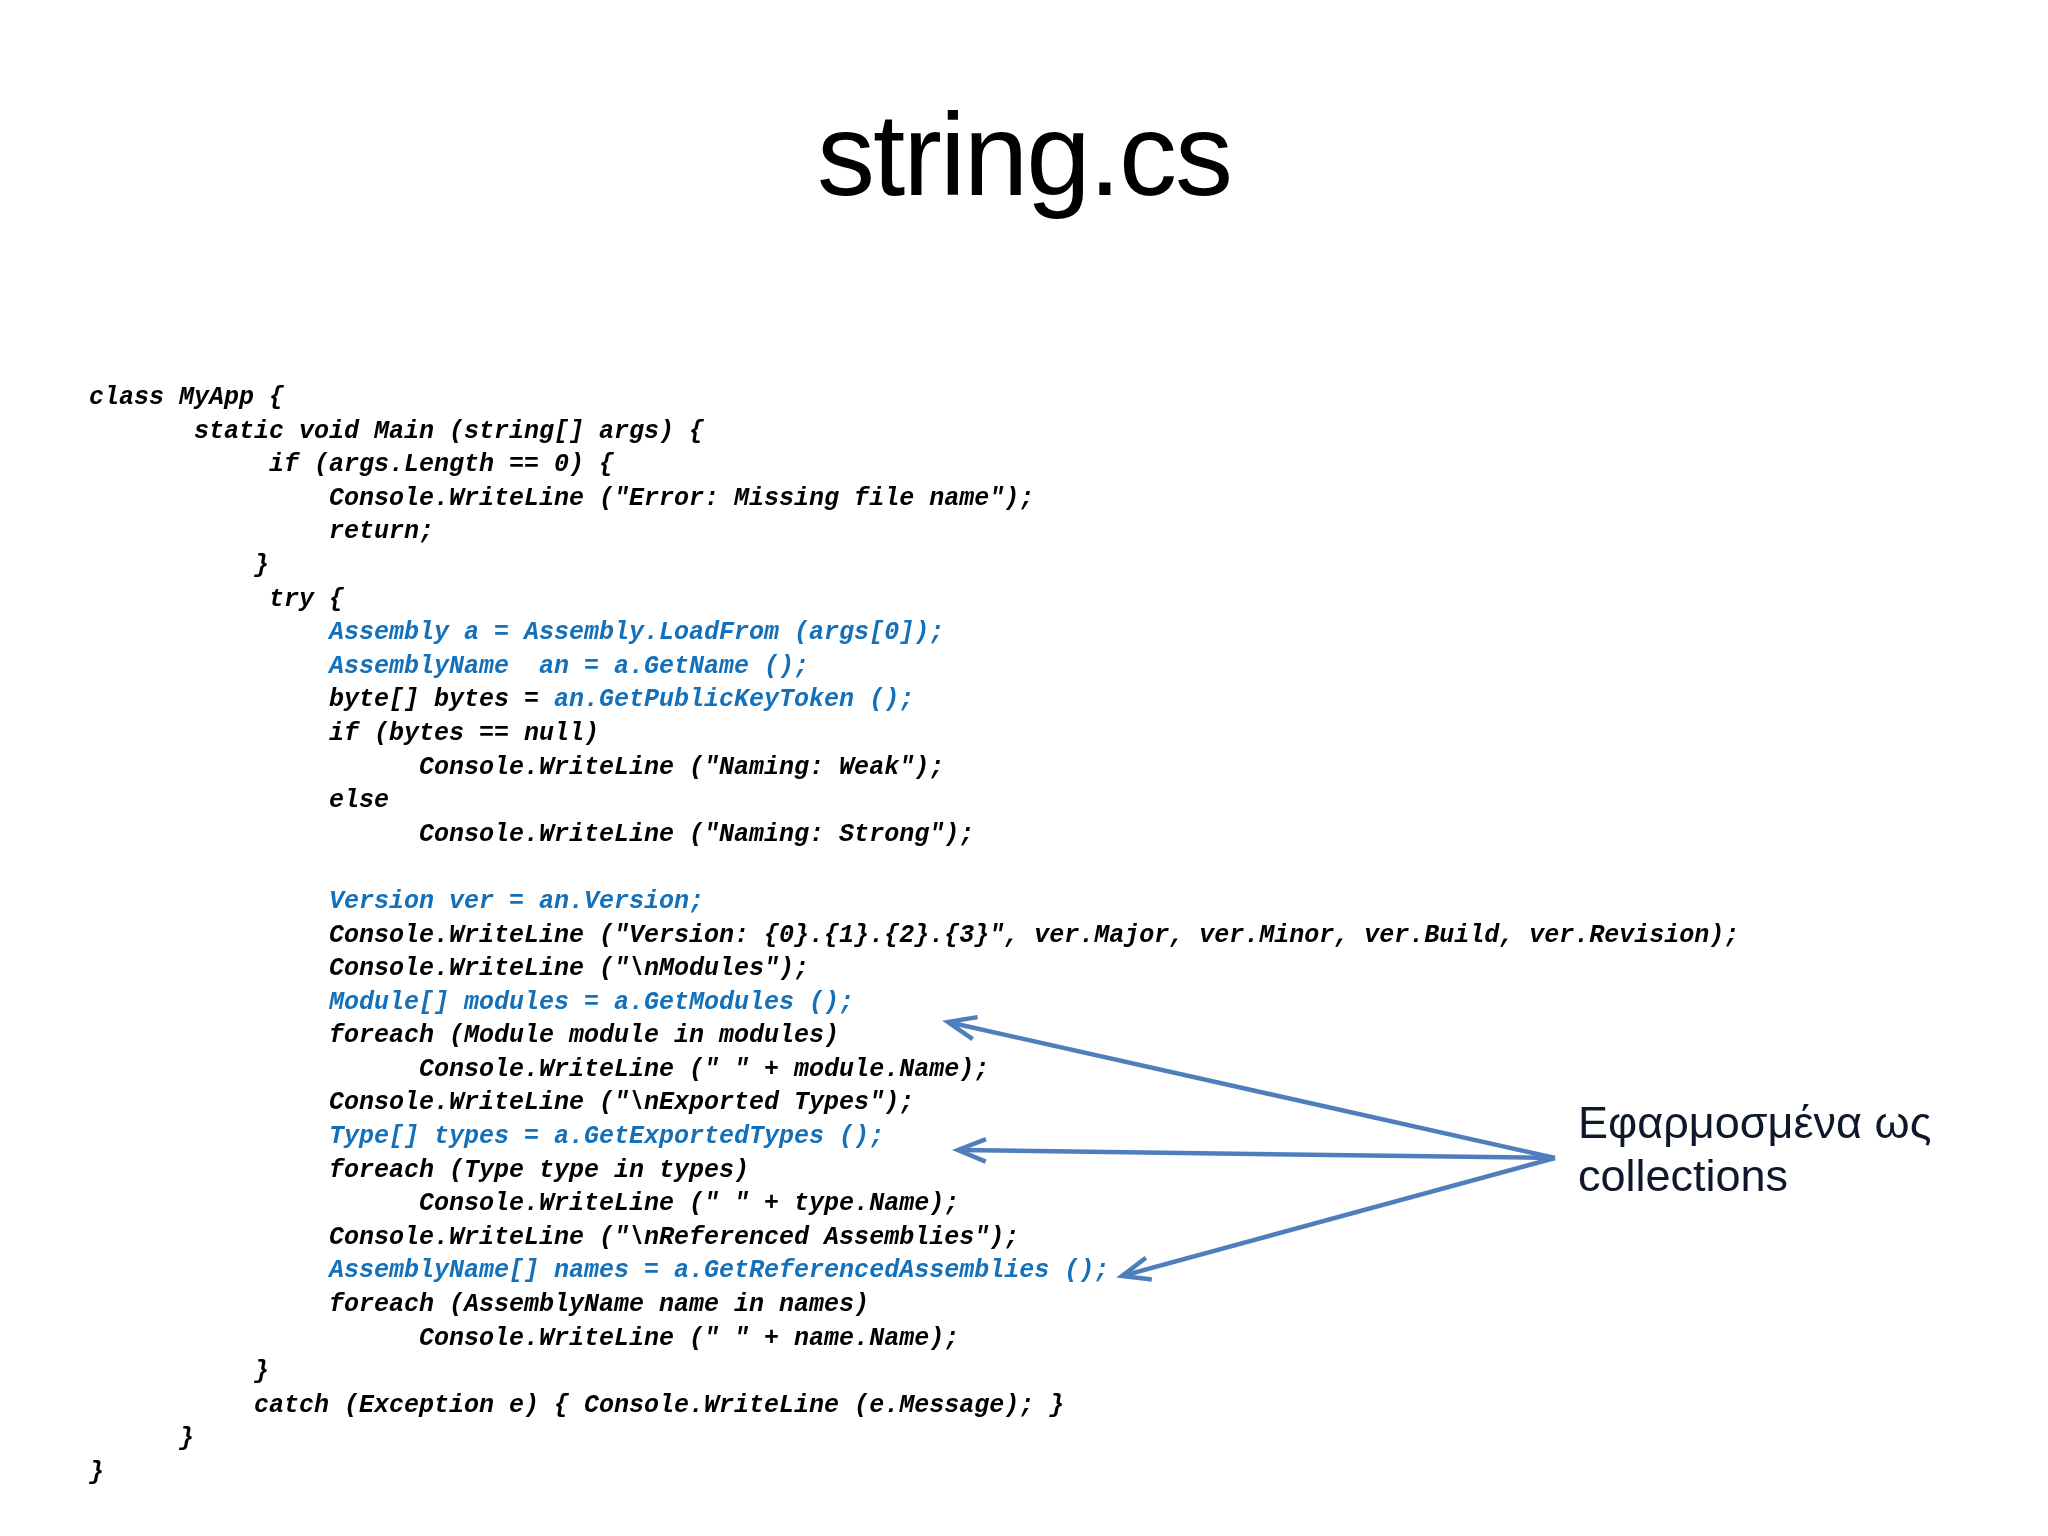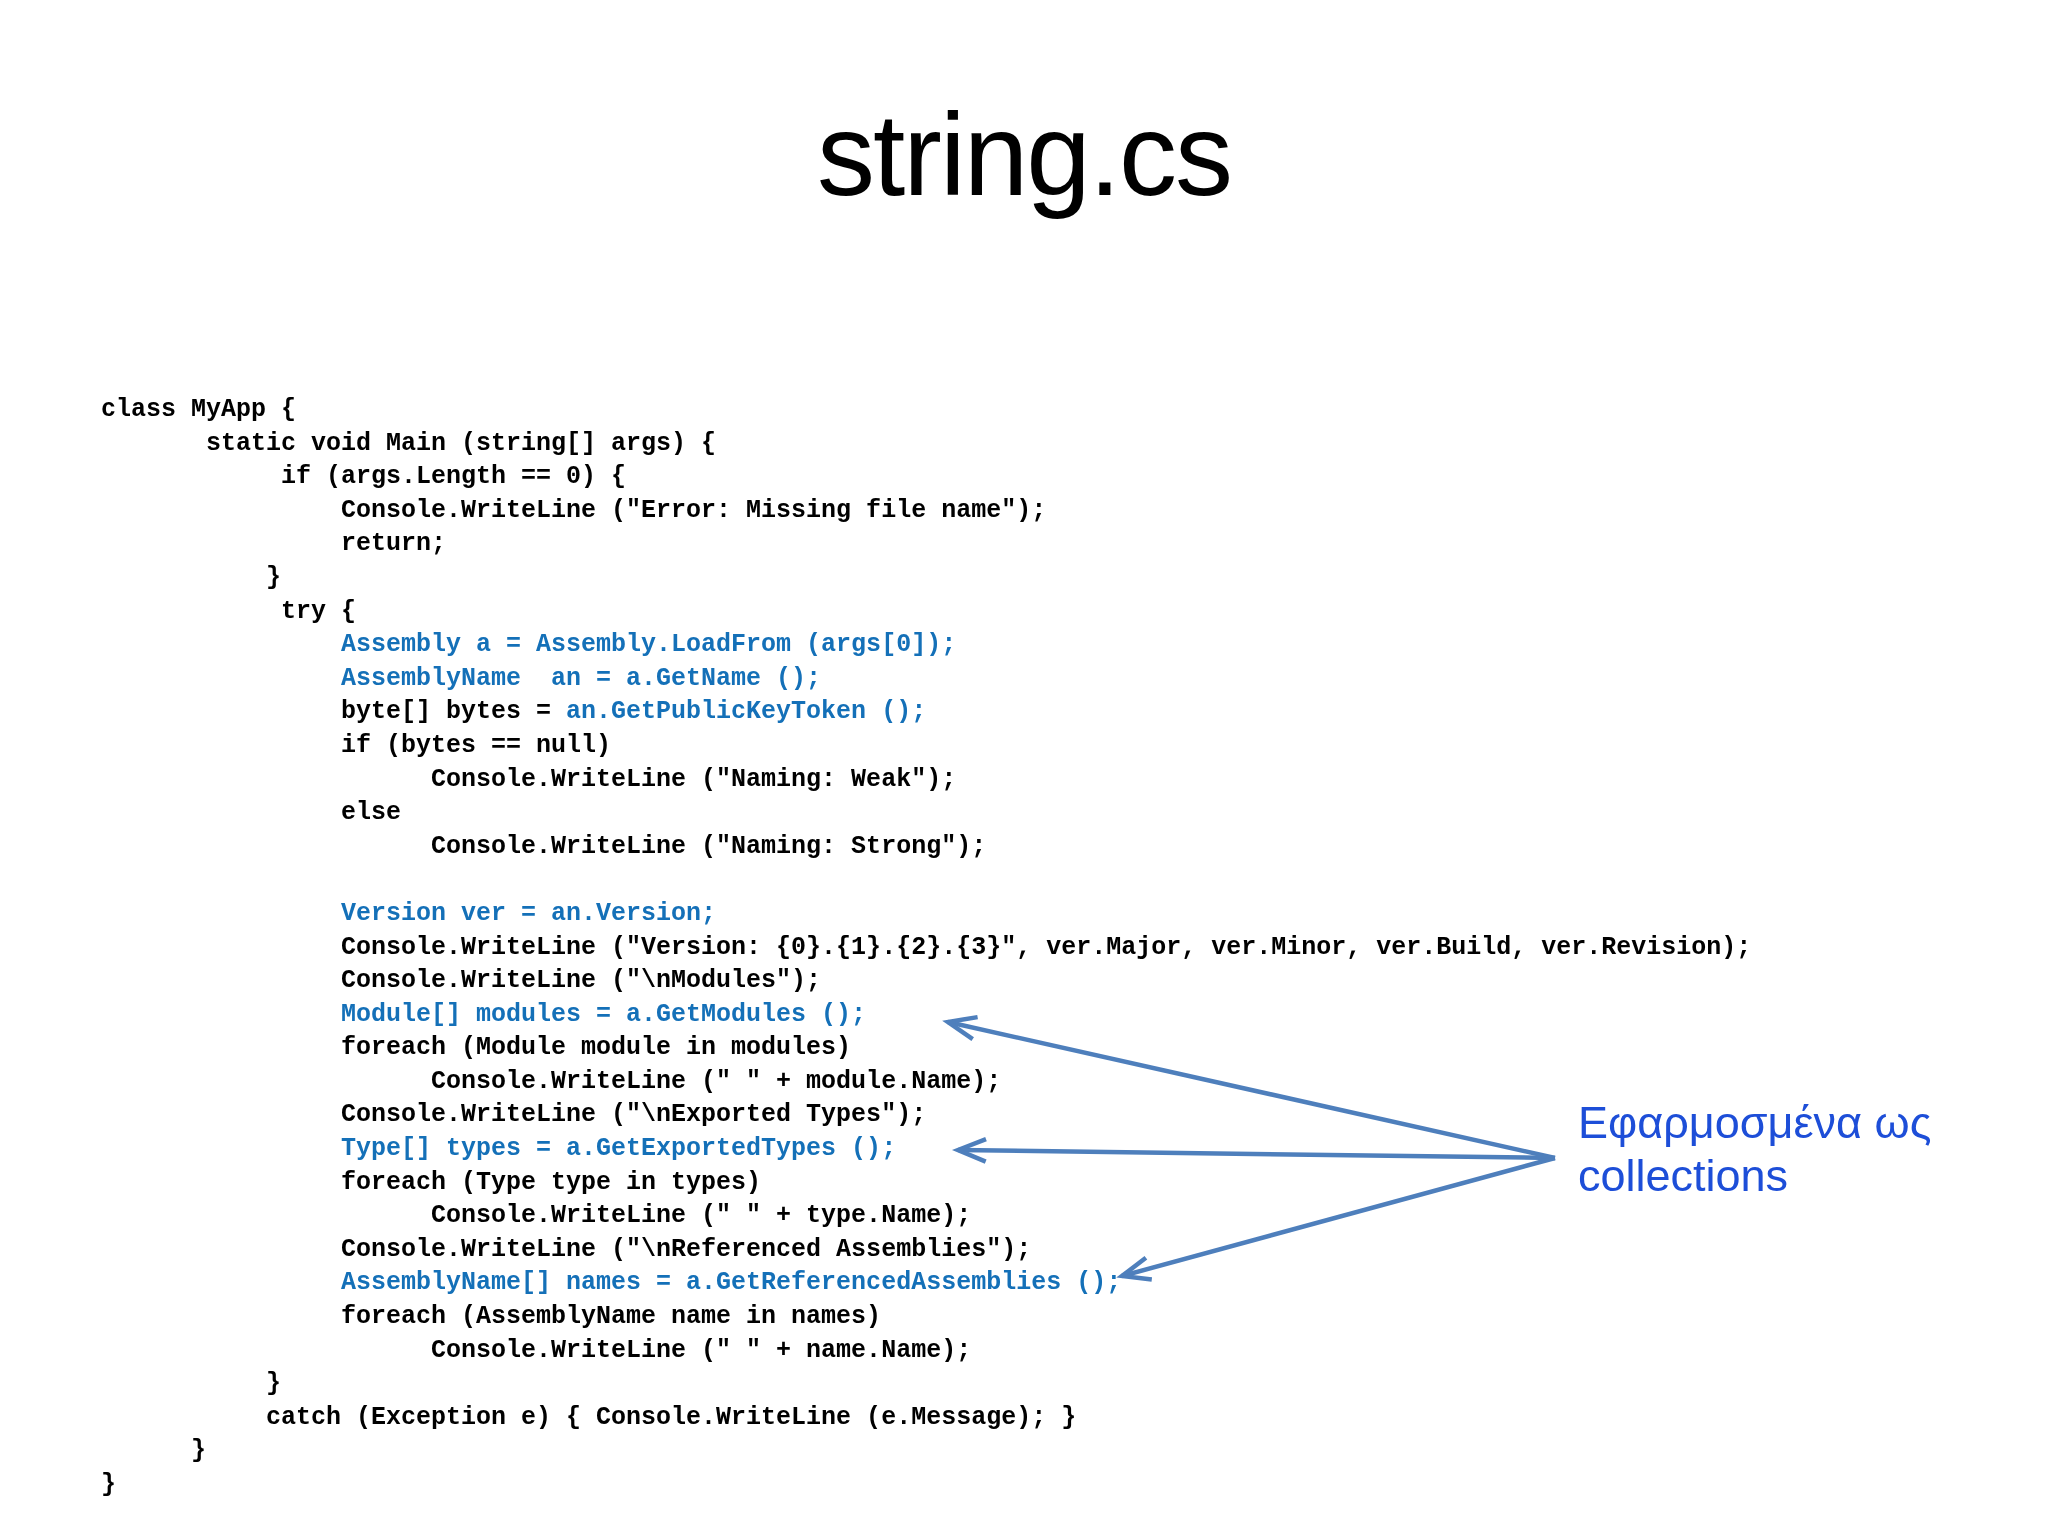--- a/index.html
+++ b/index.html
@@ -17,39 +17,40 @@
     font-family:"Liberation Sans",sans-serif;
     font-size:116px;
     font-weight:400;
     letter-spacing:-2px;
     color:var(--title-color,#000);
     white-space:pre;
   }
   .code-block{
     position:absolute;
     left:85px;top:377px;
-    margin:16px;
+    margin:4px;
     font-family:"Liberation Mono","DejaVu Sans Mono",monospace;
     font-weight:bold;
     font-size:25px;
     line-height:33.6px;
     color:var(--code-black,#000);
+    font-style:italic;
   }
   .code-line{
     height:33.6px;
     white-space:pre;
   }
   .c-black{color:var(--code-black,#000000);}
   .c-blue{color:var(--code-blue,#1470B8);}
   .annotation{
     position:absolute;
     left:1578px;top:1096px;
     font-size:45px;
     line-height:53px;
-    color:#1d4ed8;
+    color:#0f172a;
     white-space:pre-line;
   }
   .arrows{
     position:absolute;
     left:0;top:0;
     pointer-events:none;
   }
   .arrows line,.arrows polyline{
     stroke:var(--arrow-blue,#4E7FBC);
     stroke-width:4.5;

